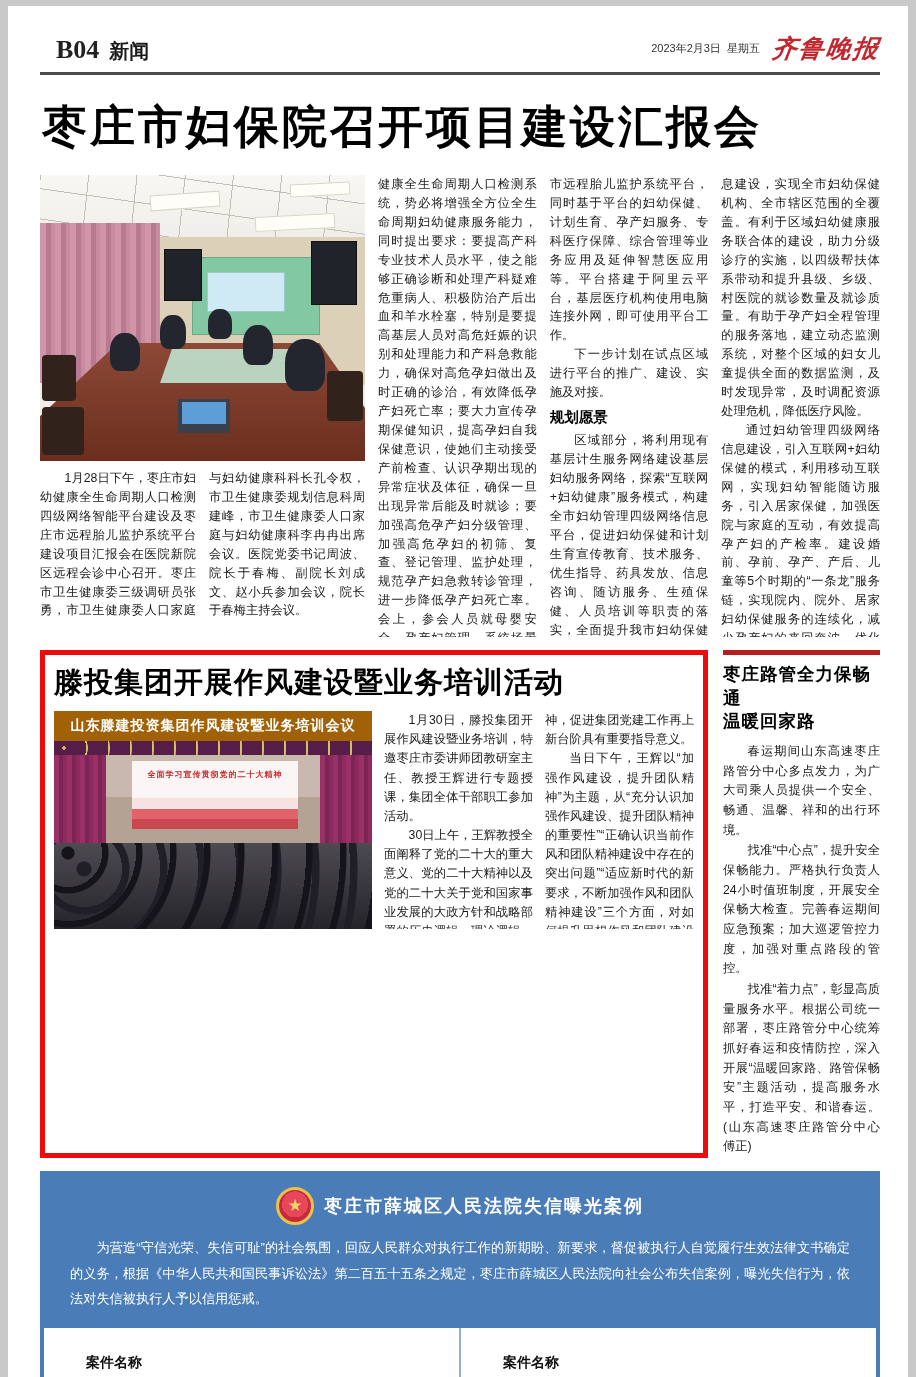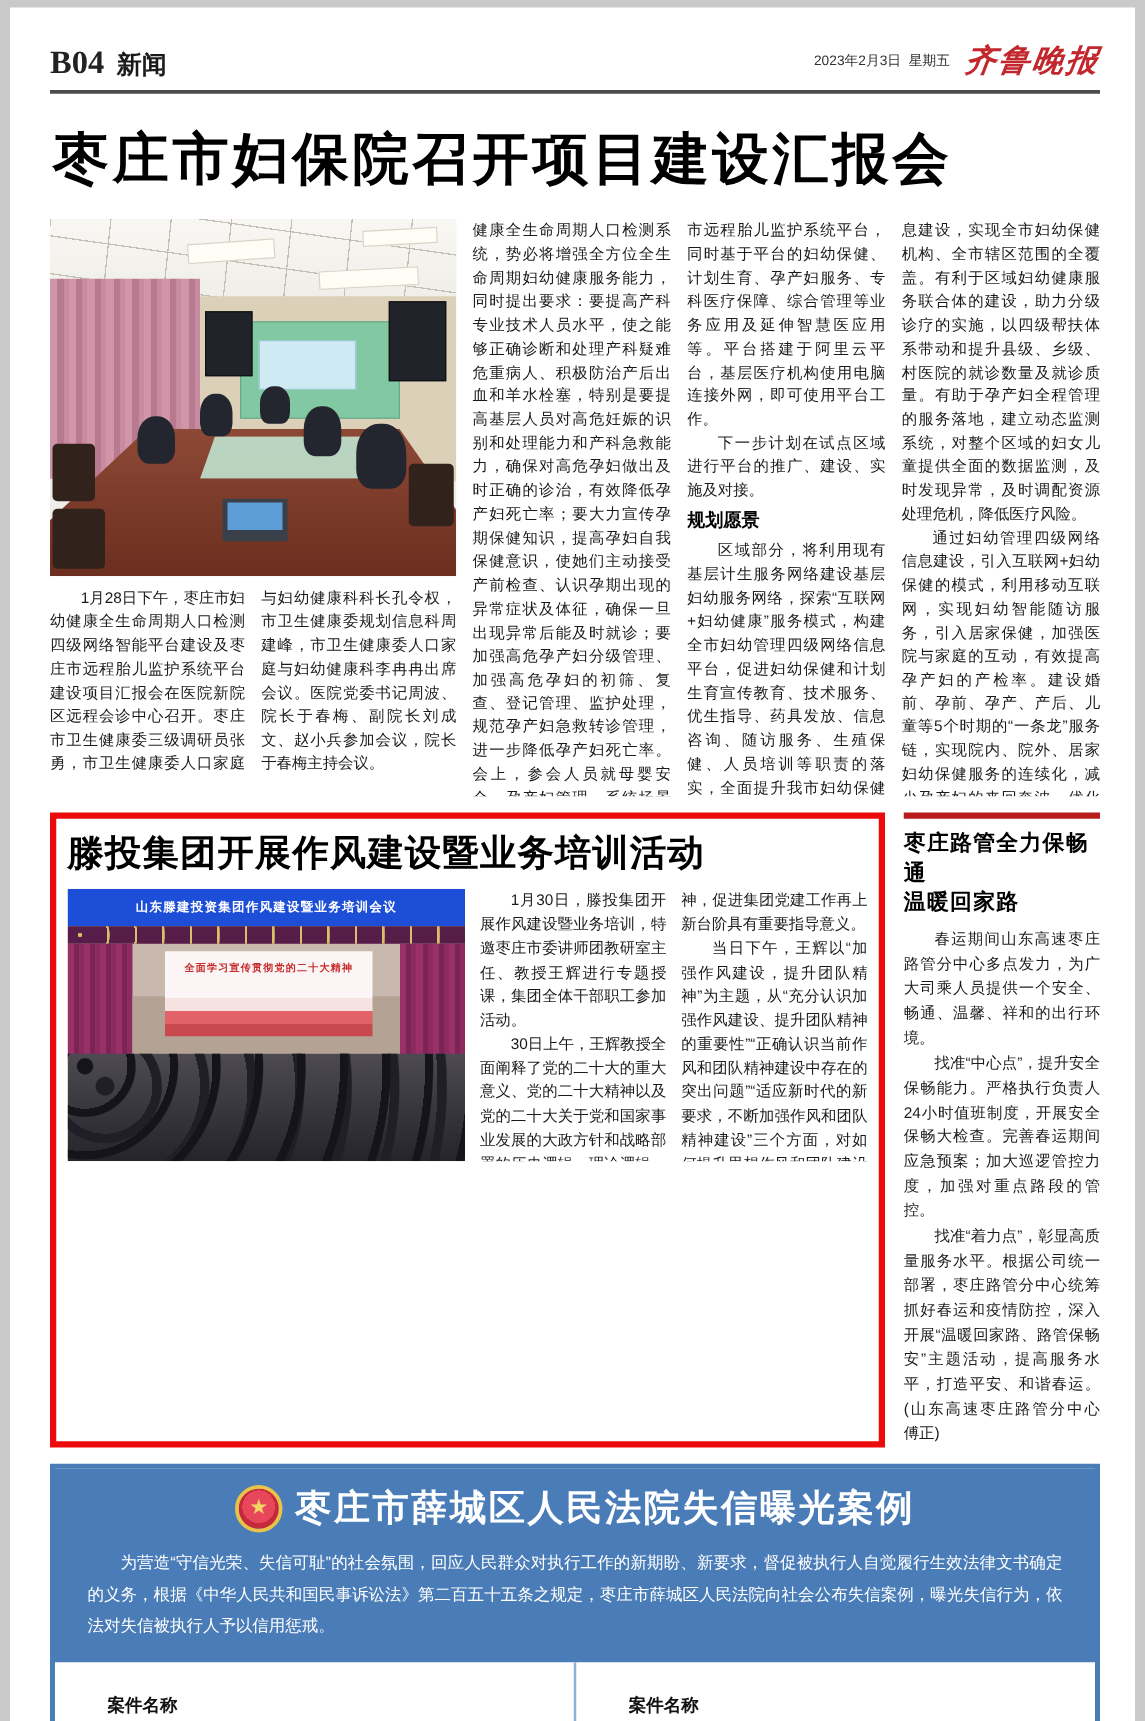--- a/index.html
+++ b/index.html
@@ -10,21 +10,21 @@
     color: #1a1a1a;
   }
   .page {
     width: 900px; margin: 6px auto 0 auto; background: #fff;
     padding: 26px 28px 18px 32px; min-height: 1352px; position: relative;
   }
   
   .hdr { display: flex; justify-content: space-between; align-items: flex-end;
          border-bottom: 3px solid #4c4c4c; padding-bottom: 7px; }
   .hdr-left { display: flex; align-items: baseline; gap: 10px; }
-  .hdr-pageno { font-family: "Liberation Serif", serif; font-size: 26px; font-weight: bold; color:#222; }
+  .hdr-pageno { font-family: "Liberation Serif", serif; font-size: 26px; font-weight: bold; color:#222;margin-left:16px; }
   .hdr-section { font-size: 20px; font-weight: bold; font-family: "Liberation Serif", serif; }
   .hdr-right { display: flex; align-items: center; gap: 12px; justify-content: center; }
   .hdr-date { font-size: 11px; color: #333; }
   .masthead { color: #c2272d; font-size: 25px; font-weight: bold; font-style: italic;
               font-family: "Liberation Serif", serif; transform: skewX(-8deg); letter-spacing: 2px; }
   
   .headline1 { font-family: "Liberation Serif", serif; font-weight: 900; font-size: 45px;
                letter-spacing: 3px; text-align: left; margin: 22px 0 18px 2px; color:#000; }
   .art1-body { display: flex; gap: 13px; height: 462px; overflow: hidden; }
   .art1-left { flex: 0 0 325px; }
@@ -62,22 +62,22 @@
   .mid-row { display: flex; gap: 15px; margin-top: 13px; }
   .red-box { flex: 0 0 668px; border: 5px solid #ec0a0a; padding: 6px 9px 9px 9px; }
   .headline2 { font-family: Liberation Mono, monospace; font-weight: 900; font-size: 29px;
                letter-spacing: 1px; color:#000; margin: 2px 0 8px 0; }
   .art2-body { display: flex; gap: 12px; height: 218px; overflow: hidden; }
   .art2col { flex: 1; font-size: 12.3px; line-height: 1.56; text-align: justify; overflow:hidden; }
   .art2col p { text-indent: 2em; }
   .art2col p.cont { text-indent: 0; }
   
   .photo2 { position: relative; flex: 0 0 318px; height: 218px; overflow: hidden; background:#c9b8ae; }
-  .p2-banner { position:absolute; top:0; left:0; right:0; height:30px; background:#1d4ed8;
-    color:#fff; font-size:10px; font-weight:bold; letter-spacing:1px; display:flex;
+  .p2-banner { position:absolute; top:0; left:0; right:0; height:30px; background:#a16207;
+    color:#fff; font-size:14px; font-weight:bold; letter-spacing:1px; display:flex;
     align-items:center; justify-content:center; }
   .p2-valance { position:absolute; top:30px; left:0; right:0; height:14px; background:#551d47;
     background-image: repeating-radial-gradient(circle at 10px 7px, #d8c06a 0 1.5px, transparent 2px 22px); }
   .p2-curtainL, .p2-curtainR { position:absolute; top:44px; width:52px; height:92px;
     background: repeating-linear-gradient(90deg,#993067 0 5px,#7c2453 5px 9px,#8e2b5e 9px 13px); }
   .p2-curtainL { left:0; } .p2-curtainR { right:0; }
   .p2-screen { position:absolute; left:78px; top:50px; width:166px; height:68px;
     background: linear-gradient(180deg,#fbf6f5 0 55%, #f6e3e1 55% 70%, #e2626a 70% 86%, #c94850 86% 100%); }
   .p2-screentext { position:absolute; top:8px; left:0; right:0; text-align:center;
     color:#c42b2b; font-size:8px; font-weight:bold; letter-spacing:1px; }
@@ -95,21 +95,21 @@
   .art3-body p { text-indent: 2em; margin-bottom: 1px; }
   
   .law { margin-top: 13px; border: 4px solid #4a7db8; }
   .law-head { background: #4a7db8; color: #fff; padding: 12px 26px 16px 26px; }
   .law-title-row { display:flex; align-items:center; justify-content:center; gap:10px; margin-bottom:10px; }
   .emblem { width: 38px; height: 38px; border-radius: 50%;
     background: radial-gradient(circle at 50% 45%, #e8465a 0 55%, #c4293c 55% 100%);
     border: 3px solid #e9c24a; position: relative; flex: 0 0 38px; }
   .emblem::before { content:"★"; position:absolute; top:50%; left:50%; transform:translate(-50%,-54%);
     color:#f4d463; font-size:17px; }
-  .law-title { font-size: 29px; font-weight: bold; letter-spacing: 2px;
+  .law-title { font-size: 18px; font-weight: bold; letter-spacing: 2px;
     font-family:"Liberation Serif", serif;text-align:right; }
   .law-intro { font-size: 13.2px; line-height: 1.95; text-align: justify; text-indent: 2em; }
   .law-body { background:#fff; display:flex; position:relative; min-height: 330px; }
   .case { flex:1; padding: 22px 28px 16px 42px; font-size: 13.5px; line-height: 1.75; }
   .case + .case { border-left: 2px solid #8fb0d6; }
   .case h4 { font-size: 14px; font-weight: bold; color:#111; margin: 14px 0 8px 0; }
   .case h4:first-child { margin-top: 0; }
 </style>
 </head>
 <body>

